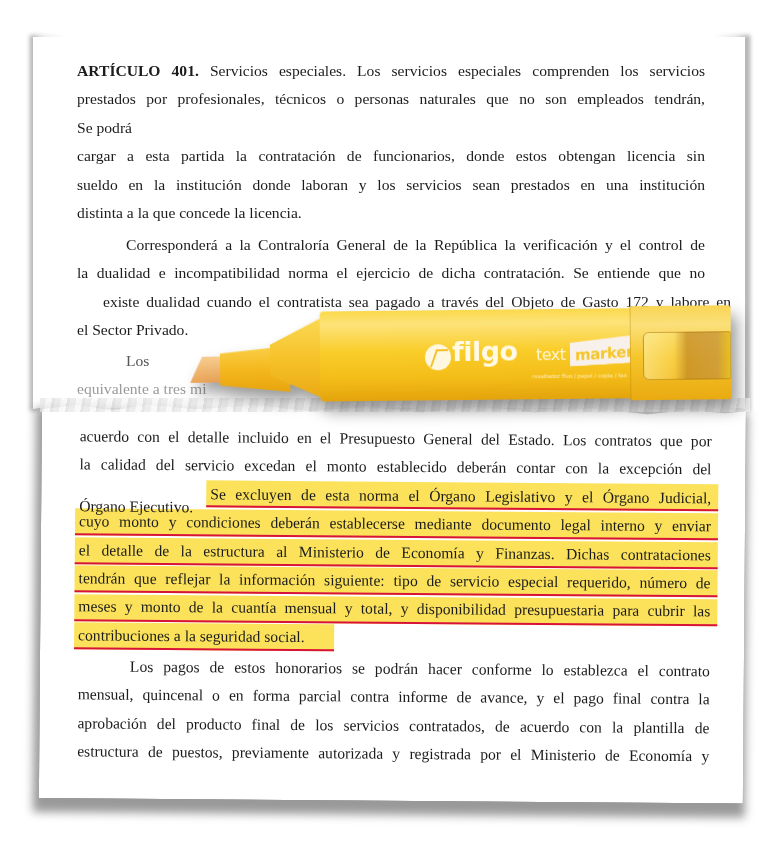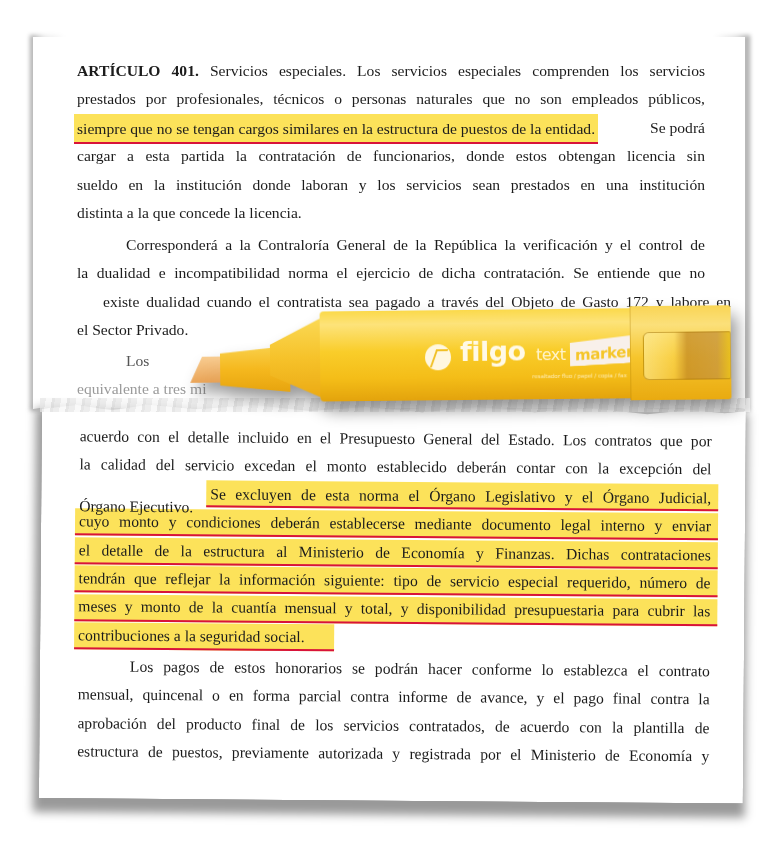--- a/index.html
+++ b/index.html
@@ -185,21 +185,21 @@
       left: 8px;
       top: 5px;
       width: 10px;
       height: 16px;
       border-left: 2px solid #f1c025;
       border-top: 2px solid #f1c025;
       transform: skew(-20deg);
     }
     #marker-brand {
       position: absolute;
-      left: 140px;
+      left: 132px;
       top: 26px;
       color: #fff9e6;
       font-family: "DejaVu Sans", sans-serif;
       font-weight: bold;
       font-size: 27px;
       letter-spacing: -0.5px;
     }
     #marker-text-word {
       position: absolute;
       left: 216px;
@@ -241,23 +241,22 @@
 <body>
 
 <div id="paper-top-shadow"></div>
 <div class="paper" id="paper-top">
   <div class="text-block" style="left:44px; top:20px; width:628px;">
 
     <div class="line justify" style="top:0; width:628px;">
       <span class="bold">ARTÍCULO 401.</span>
       <span class="ul">Servicios especiales</span><span>. Los servicios especiales comprenden los servicios</span>
     </div>
-    <div class="line justify" style="top:28.4px; width:628px;">prestados por profesionales, técnicos o personas naturales que no son empleados públicos,</div>
+    <div class="line justify" style="top:28.4px; width:628px;">prestados por profesionales, técnicos o personas naturales que no son empleados tendrán,</div>
     <div class="line" style="top:56.8px; width:628px; display:flex; justify-content:space-between;">
-      <span class="hl">siempre que no se tengan cargos similares en la estructura de puestos de la entidad.</span>
       <span>Se podrá</span>
     </div>
     <div class="line justify" style="top:85.2px; width:628px;">cargar a esta partida la contratación de funcionarios, donde estos obtengan licencia sin</div>
     <div class="line justify" style="top:113.6px; width:628px;">sueldo en la institución donde laboran y los servicios sean prestados en una institución</div>
     <div class="line" style="top:142px;">distinta a la que concede la licencia.</div>
 
     <div class="line justify" style="top:174px; left:49px; width:579px;">Corresponderá a la Contraloría General de la República la verificación y el control de</div>
     <div class="line justify" style="top:202.4px; width:628px;">la dualidad e incompatibilidad norma el ejercicio de dicha contratación.  Se entiende que no</div>
     <div class="line justify" style="top:230.8px; width:628px;margin-left:26px;">existe dualidad cuando el contratista sea pagado a través del Objeto de Gasto 172 y labore en</div>
     <div class="line" style="top:259.2px;">el Sector Privado.</div>

